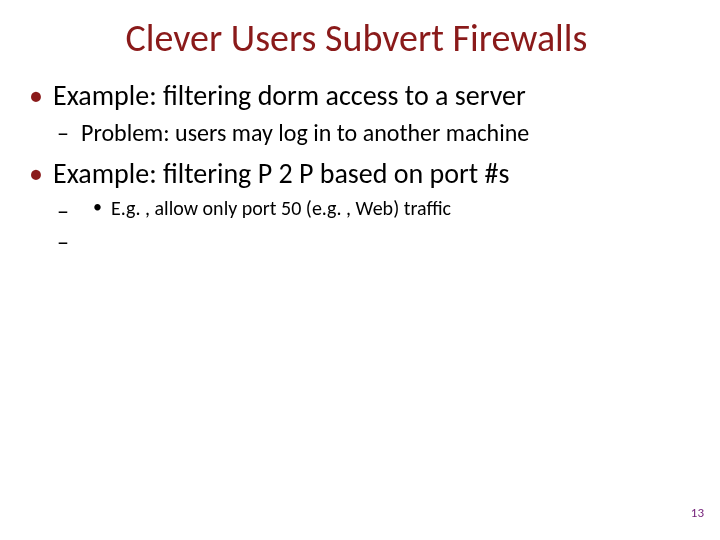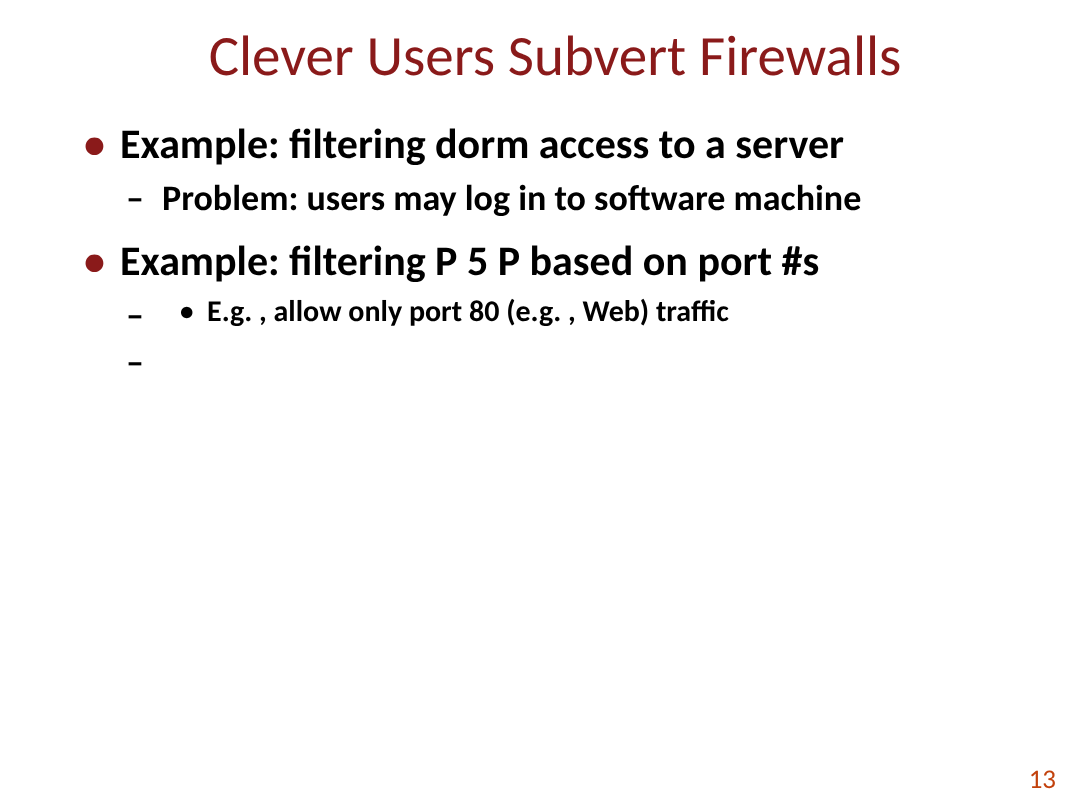--- a/index.html
+++ b/index.html
@@ -10,36 +10,35 @@
     background: #fff;
     font-family: Calibri, "Segoe UI", Arial, sans-serif;
     color: #000;
     position: relative;
     overflow: hidden;
   }
   .slide {
     width: 720px;
     height: 540px;
     box-sizing: border-box;
-    padding: 18px 36px 0 56px;
+    padding: 18px 36px 0 29px;
     position: relative;
   }
   .title {
     color: #8a1a1a;
     font-size: 38px;
     font-weight: 400;
     text-align: center;
     margin: 0 0 18px 0;
     line-height: 1.1;
   }
   ul.level1 {
     list-style: none;
     padding: 0;
     margin: 0;
-    font-weight: bold;
   }
   ul.level1 > li {
     font-size: 28px;
     color: #000;
     margin-bottom: 4px;
     padding-left: 24px;
     position: relative;
     line-height: 1.25;
   }
   ul.level1 > li::before {
@@ -84,44 +83,44 @@
   ul.level3 > li::before {
     content: "•";
     position: absolute;
     left: 12px;
     top: 0;
     font-size: 18px;
   }
   .pagenum {
     position: absolute;
     right: 16px;
-    bottom: 10px;
-    font-size: 18px;
-    color: #c2410c;
+    bottom: 20px;
+    font-size: 13px;
+    color: #701a75;
   }
 </style>
 </head>
 <body>
 
 <div class="slide">
   <h1 class="title">Clever Users Subvert Firewalls</h1>
 
   <ul class="level1">
     <li>
       <span>Example: filtering dorm access to a server</span>
       <ul class="level2">
-        <li><span>Problem: users may log in to software machine</span></li>
+        <li><span>Problem: users may log in to another machine</span></li>
       </ul>
     </li>
     <li>
-      <span>Example: filtering P 5 P based on port #s</span>
+      <span>Example: filtering P 2 P based on port #s</span>
       <ul class="level2">
         <li>
           <ul class="level3">
-            <li><span>E.g. , allow only port 80 (e.g. , Web) traffic</span></li>
+            <li><span>E.g. , allow only port 50 (e.g. , Web) traffic</span></li>
           </ul>
         </li>
         <li>
         </li>
       </ul>
     </li>
   </ul>
 
   <div class="pagenum">13</div>
 </div>

